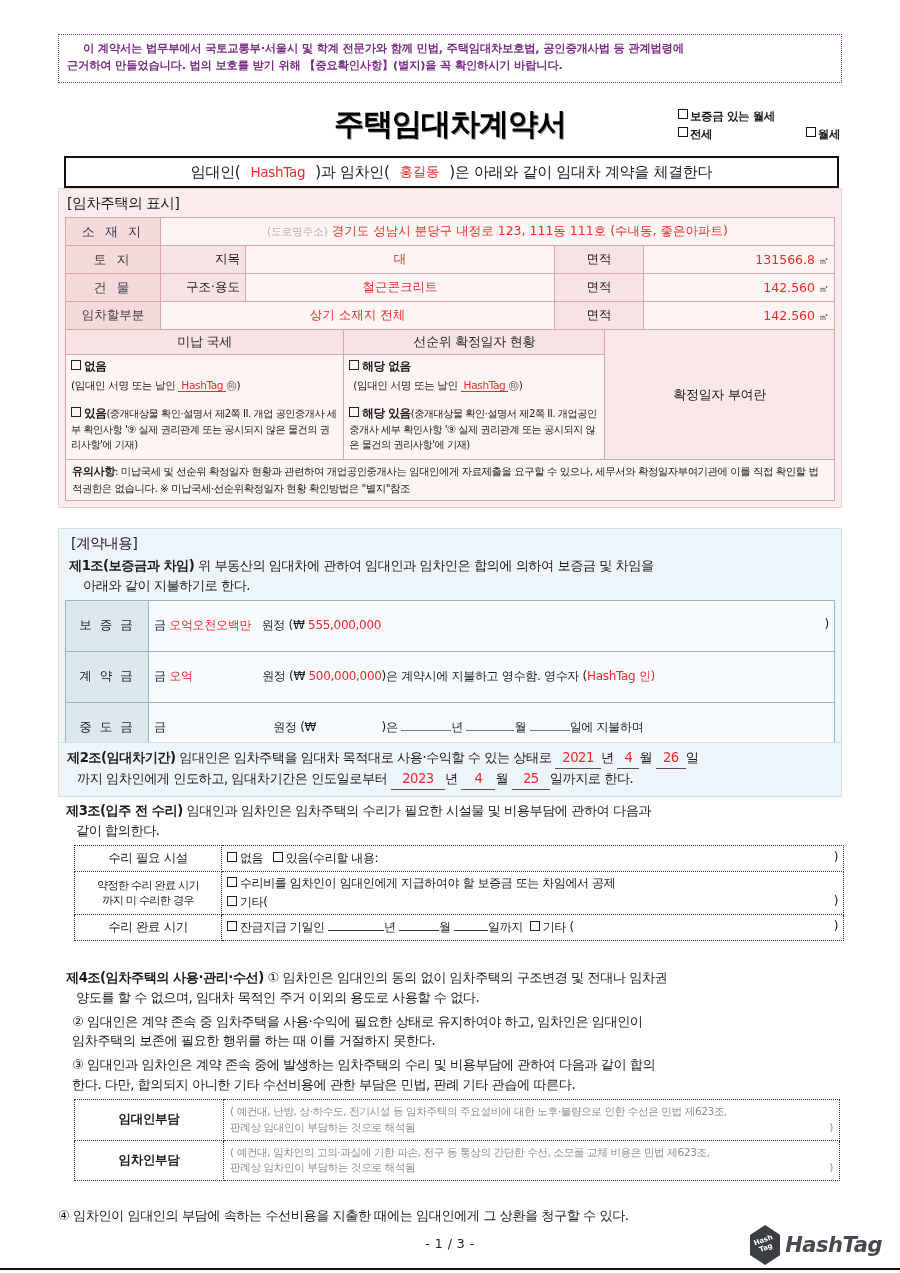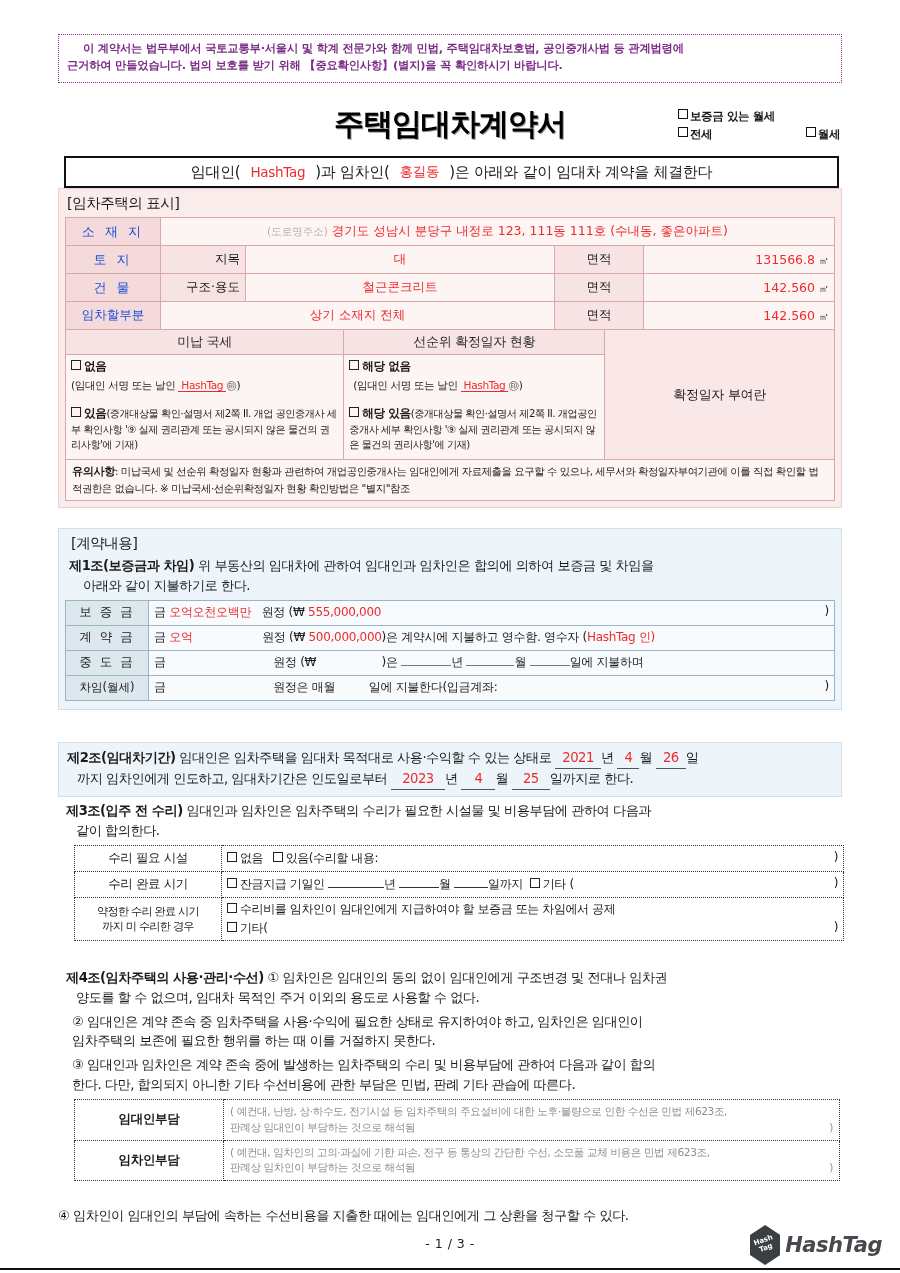--- a/index.html
+++ b/index.html
@@ -54,21 +54,21 @@
     padding:4px 6px 6px 6px;
   }
   table{border-collapse:collapse;width:100%;}
   .tbl-prop{font-size:12px;}
   .tbl-prop td{
     border:1px solid #d9a9a9;padding:3px 5px;vertical-align:middle;
     height:21px;
   }
   .tbl-prop td.lbl{
     background:#f4dada;text-align:center;font-size:13px;letter-spacing:3px;
-    width:84px;color:#1d4ed8;
+    width:84px;color:#404040;
   }
   .tbl-prop td.lbl.narrow{letter-spacing:0px;font-size:12.5px;}
   .tbl-prop td.sub{
     background:#f7e3e3;text-align:right;width:74px;font-size:12.5px;
   }
   .tbl-prop td.val{background:#fdf4f4;color:#ee2b2b;font-size:12.5px;text-align:center;}
   .tbl-prop td.area-lbl{background:#f7e3e3;text-align:center;width:78px;font-size:12.5px;}
   .tbl-prop td.area-val{background:#fdf4f4;text-align:right;color:#ee2b2b;font-size:12.5px;width:180px;}
   .gray-hint{color:#b9b0b0;font-size:10.5px;}
   .unit{color:#333;font-size:10px;}
@@ -97,21 +97,21 @@
   
   .cc-wrap{
     position:absolute;left:58px;top:528px;width:784px;
     background:#eef5fa;border:1px solid #cfe0ea;box-sizing:border-box;
     padding:4px 6px 8px 6px;
   }
   .art{font-size:13.2px;line-height:1.5;letter-spacing:-0.5px;margin:3px 0 4px 0;}
   .art b{font-weight:bold;}
   .art .ind{display:block;padding-left:14px;}
   .tbl-money{font-size:12px;margin:2px 0 0 0;}
-  .tbl-money td{border:1px solid #9fb4c2;padding:2px 5px;height:20px;}
+  .tbl-money td{border:1px solid #9fb4c2;padding:15px 5px;height:20px;}
   .tbl-money td.lbl{
     background:#dde7ee;text-align:center;width:72px;letter-spacing:2px;font-size:12.5px;
   }
   .tbl-money td.lbl.tight{letter-spacing:0;font-size:11.5px;}
   .tbl-money td.val{background:#f7fbfd;letter-spacing:-0.3px;}
   .ul{display:inline-block;border-bottom:1px solid #555;text-align:center;color:#ee2b2b;}
   .ul.blank{border-bottom:1px solid #777;}
   
   .period{
     position:absolute;left:58px;top:742px;width:784px;
@@ -365,53 +365,53 @@
       <tbody>
           <tr>
         <td class="lbl">수리 필요 시설</td>
         <td>
           <span class="cbx2"></span><span>없음</span>
           <span class="cbx2" style="margin-left:6px;"></span><span>있음(수리할 내용:</span>
           <span style="float:right;">)</span>
         </td>
       </tr>
       <tr>
+        <td class="lbl" style="font-size:11.2px;letter-spacing:-0.8px;">
+          <span>약정한 수리 완료 시기</span><br>
+          <span>까지 미 수리한 경우</span>
+        </td>
+        <td>
+          <div>
+            <span class="cbx2"></span><span>수리비를 임차인이 임대인에게 지급하여야 할 보증금 또는 차임에서 공제</span>
+          </div>
+          <div style="margin-top:2px;">
+            <span class="cbx2"></span><span>기타(</span>
+            <span style="float:right;">)</span>
+          </div>
+        </td>
+      </tr>
+      <tr>
         <td class="lbl">수리 완료 시기</td>
         <td>
           <span class="cbx2"></span><span>잔금지급 기일인</span>
           <span class="dash" style="width:56px;"></span><span>년</span>
           <span class="dash" style="width:40px;"></span><span>월</span>
           <span class="dash" style="width:34px;"></span><span>일까지</span>
           &nbsp;<span class="cbx2"></span><span>기타 (</span>
           <span style="float:right;">)</span>
         </td>
       </tr>
-      <tr>
-        <td class="lbl" style="font-size:11.2px;letter-spacing:-0.8px;">
-          <span>약정한 수리 완료 시기</span><br>
-          <span>까지 미 수리한 경우</span>
-        </td>
-        <td>
-          <div>
-            <span class="cbx2"></span><span>수리비를 임차인이 임대인에게 지급하여야 할 보증금 또는 차임에서 공제</span>
-          </div>
-          <div style="margin-top:2px;">
-            <span class="cbx2"></span><span>기타(</span>
-            <span style="float:right;">)</span>
-          </div>
-        </td>
-      </tr>
     </tbody>
       </table>
   </div>
 
   <div class="blk-white" style="top:966px;">
     <div class="art" style="margin:0 0 4px 0;">
       <b>제4조(임차주택의 사용·관리·수선)</b>
-      <span>① 임차인은 임대인의 동의 없이 임대인에게 구조변경 및 전대나 임차권</span>
+      <span>① 임차인은 임대인의 동의 없이 임차주택의 구조변경 및 전대나 임차권</span>
       <span class="ind" style="padding-left:10px;">양도를 할 수 없으며, 임대차 목적인 주거 이외의 용도로 사용할 수 없다.</span>
     </div>
     <div class="art" style="margin:0 0 4px 6px;">
       <span>② 임대인은 계약 존속 중 임차주택을 사용·수익에 필요한 상태로 유지하여야 하고, 임차인은 임대인이</span>
       <span class="ind" style="padding-left:0px;">임차주택의 보존에 필요한 행위를 하는 때 이를 거절하지 못한다.</span>
     </div>
     <div class="art" style="margin:0 0 4px 6px;">
       <span>③ 임대인과 임차인은 계약 존속 중에 발생하는 임차주택의 수리 및 비용부담에 관하여 다음과 같이 합의</span>
       <span class="ind" style="padding-left:0px;">한다. 다만, 합의되지 아니한 기타 수선비용에 관한 부담은 민법, 판례 기타 관습에 따른다.</span>
     </div>

